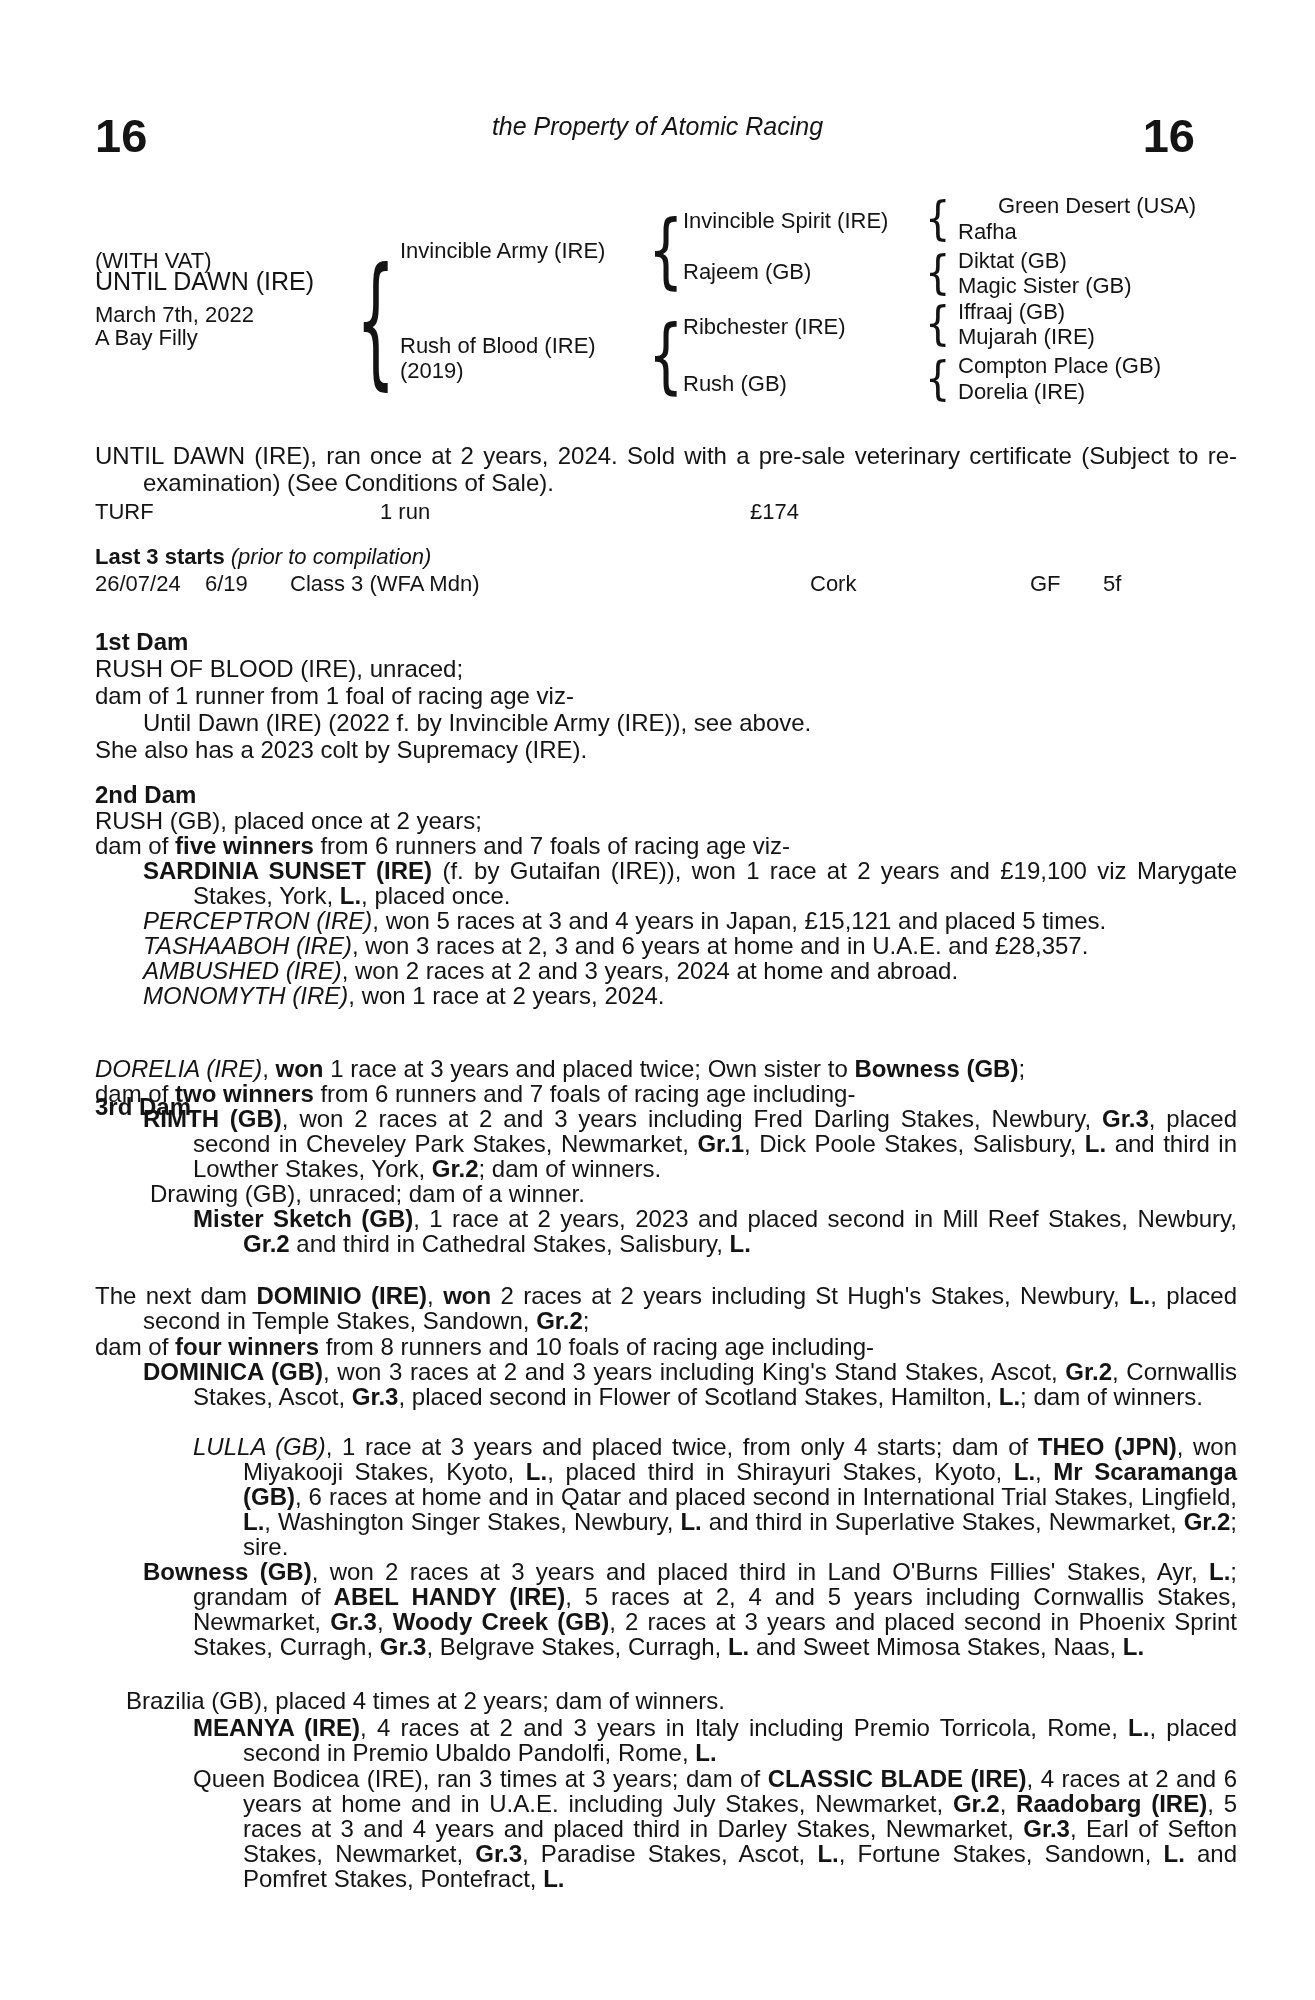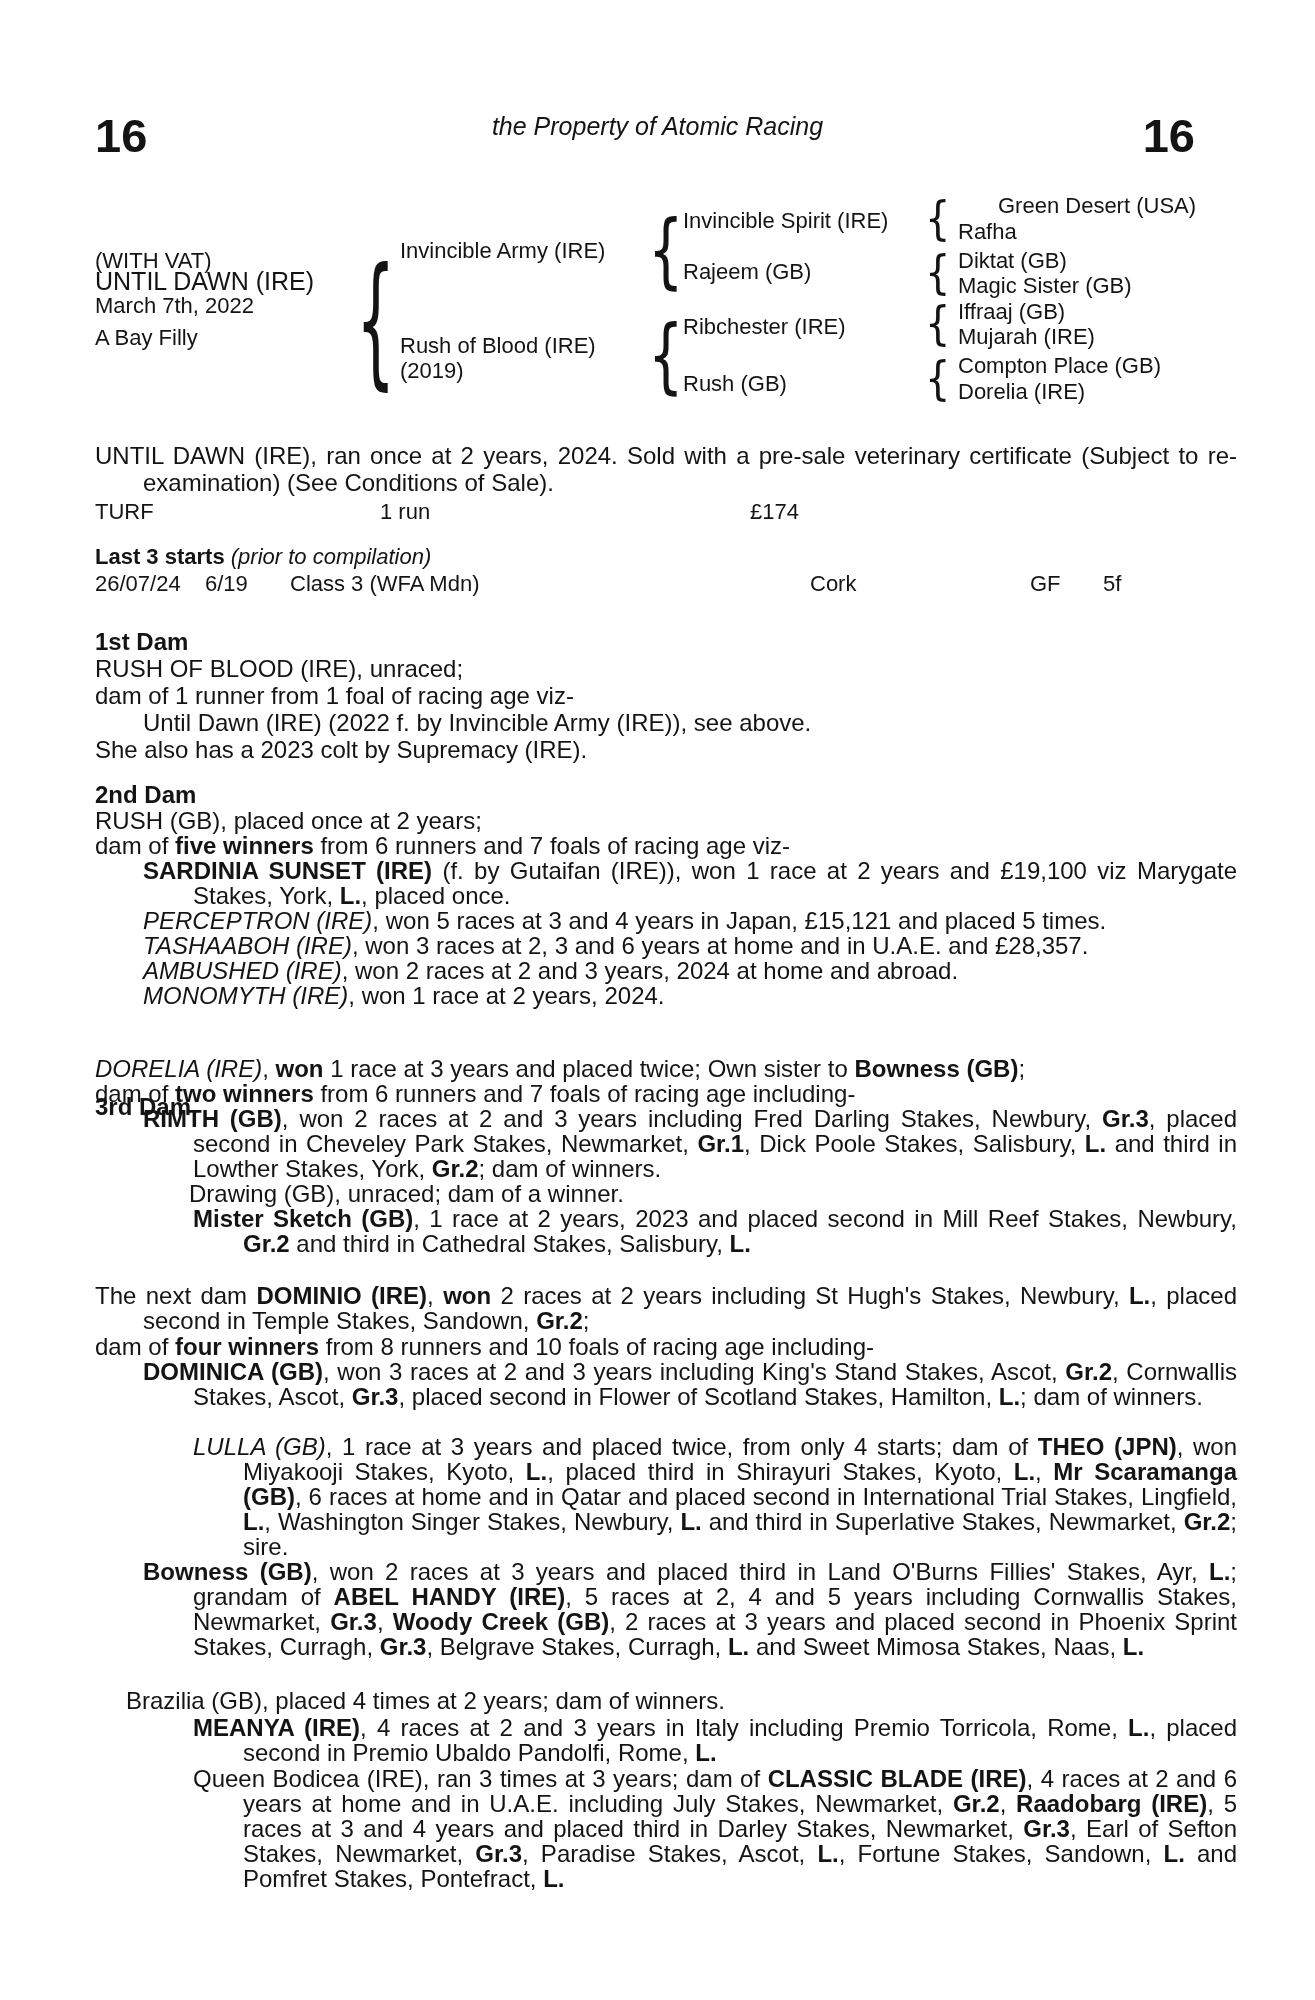--- a/index.html
+++ b/index.html
@@ -22,21 +22,21 @@
   .lot-left{left:95px;}
   .lot-right{right:120px;}
   .hdr{position:absolute;left:0;width:100%;text-align:center;font-style:italic;font-size:25px;line-height:28px;}
   .hdr1{top:78px;}
   .hdr2{top:112px;}
 
   
   .c1{left:95px;}
   .pr0{top:249px;}
   .pr1{top:269px;font-size:25px;font-weight:400;}
-  .pr2{top:294px;}
+  .pr2{top:303px;}
   .pr3{top:326px;}
   .s1{left:400px;top:239px;}
   .d1{left:400px;top:334px;}
   .d1y{left:400px;top:359px;}
   .g2-0{left:683px;top:209px;}
   .g2-1{left:683px;top:260px;}
   .g2-2{left:683px;top:315px;}
   .g2-3{left:683px;top:372px;}
   .g3-0{left:958px;top:194px;margin-left:40px;}
   .g3-1{left:958px;top:220px;}
@@ -146,21 +146,21 @@
       <p class="para" style="top: 833px; left: 143px; text-indent: -48px; line-height: 25px;"><span>dam of </span><span class="b">five winners</span><span> from 6 runners and 7 foals of racing age viz-</span></p>
       <p class="para" style="top: 858px; left: 193px; text-indent: -50px; line-height: 25px;"><span class="b">SARDINIA SUNSET (IRE)</span><span> (f. by Gutaifan (IRE)), won 1 race at 2 years and £19,100 viz Marygate Stakes, York, </span><span class="b">L.</span><span>, placed once.</span></p>
       <p class="para" style="top: 908px; left: 193px; text-indent: -50px; line-height: 25px;"><span class="i">PERCEPTRON (IRE)</span><span>, won 5 races at 3 and 4 years in Japan, £15,121 and placed 5 times.</span></p>
       <p class="para" style="top: 933px; left: 193px; text-indent: -50px; line-height: 25px;"><span class="i">TASHAABOH (IRE)</span><span>, won 3 races at 2, 3 and 6 years at home and in U.A.E. and £28,357.</span></p>
       <p class="para" style="top: 958px; left: 193px; text-indent: -50px; line-height: 25px;"><span class="i">AMBUSHED (IRE)</span><span>, won 2 races at 2 and 3 years, 2024 at home and abroad.</span></p>
       <p class="para" style="top: 983px; left: 193px; text-indent: -50px; line-height: 25px;"><span class="i">MONOMYTH (IRE)</span><span>, won 1 race at 2 years, 2024.</span></p>
       <p class="para" style="top: 1093px; left: 95px; text-indent: 0px; line-height: 27px;"><span class="b">3rd Dam</span></p>
       <p class="para" style="top: 1056px; left: 143px; text-indent: -48px; line-height: 25px;"><span class="i">DORELIA (IRE)</span><span>, </span><span class="b">won</span><span> 1 race at 3 years and placed twice; Own sister to </span><span class="b">Bowness (GB)</span><span>;</span></p>
       <p class="para" style="top: 1081px; left: 143px; text-indent: -48px; line-height: 25px;"><span>dam of </span><span class="b">two winners</span><span> from 6 runners and 7 foals of racing age including-</span></p>
       <p class="para" style="top: 1106px; left: 193px; text-indent: -50px; line-height: 25px;"><span class="b">RIMTH (GB)</span><span>, won 2 races at 2 and 3 years including Fred Darling Stakes, Newbury, </span><span class="b">Gr.3</span><span>, placed second in Cheveley Park Stakes, Newmarket, </span><span class="b">Gr.1</span><span>, Dick Poole Stakes, Salisbury, </span><span class="b">L.</span><span> and third in Lowther Stakes, York, </span><span class="b">Gr.2</span><span>; dam of winners.</span></p>
-      <p class="para" style="top: 1181px; left: 193px; text-indent: -50px; line-height: 25px; padding-left: 46px;"><span>Drawing (GB), unraced; dam of a winner.</span></p>
+      <p class="para" style="top: 1181px; left: 200px; text-indent: -50px; line-height: 25px;"><span>Drawing (GB), unraced; dam of a winner.</span></p>
       <p class="para" style="top: 1206px; left: 243px; text-indent: -50px; line-height: 25px;"><span class="b">Mister Sketch (GB)</span><span>, 1 race at 2 years, 2023 and placed second in Mill Reef Stakes, Newbury, </span><span class="b">Gr.2</span><span> and third in Cathedral Stakes, Salisbury, </span><span class="b">L.</span></p>
       <p class="para" style="top: 1283px; left: 143px; text-indent: -48px; line-height: 25px;"><span>The next dam </span><span class="b">DOMINIO (IRE)</span><span>, </span><span class="b">won</span><span> 2 races at 2 years including St Hugh's Stakes, Newbury, </span><span class="b">L.</span><span>, placed second in Temple Stakes, Sandown, </span><span class="b">Gr.2</span><span>;</span></p>
       <p class="para" style="top: 1334px; left: 143px; text-indent: -48px; line-height: 25px;"><span>dam of </span><span class="b">four winners</span><span> from 8 runners and 10 foals of racing age including-</span></p>
       <p class="para" style="top: 1359px; left: 193px; text-indent: -50px; line-height: 25px;"><span class="b">DOMINICA (GB)</span><span>, won 3 races at 2 and 3 years including King's Stand Stakes, Ascot, </span><span class="b">Gr.2</span><span>, Cornwallis Stakes, Ascot, </span><span class="b">Gr.3</span><span>, placed second in Flower of Scotland Stakes, Hamilton, </span><span class="b">L.</span><span>; dam of winners.</span></p>
       <p class="para" style="top: 1434px; left: 243px; text-indent: -50px; line-height: 25px;"><span class="i">LULLA (GB)</span><span>, 1 race at 3 years and placed twice, from only 4 starts; dam of </span><span class="b">THEO (JPN)</span><span>, won Miyakooji Stakes, Kyoto, </span><span class="b">L.</span><span>, placed third in Shirayuri Stakes, Kyoto, </span><span class="b">L.</span><span>, </span><span class="b">Mr Scaramanga (GB)</span><span>, 6 races at home and in Qatar and placed second in International Trial Stakes, Lingfield, </span><span class="b">L.</span><span>, Washington Singer Stakes, Newbury, </span><span class="b">L.</span><span> and third in Superlative Stakes, Newmarket, </span><span class="b">Gr.2</span><span>; sire.</span></p>
       <p class="para" style="top: 1559px; left: 193px; text-indent: -50px; line-height: 25px;"><span class="b">Bowness (GB)</span><span>, won 2 races at 3 years and placed third in Land O'Burns Fillies' Stakes, Ayr, </span><span class="b">L.</span><span>; grandam of </span><span class="b">ABEL HANDY (IRE)</span><span>, 5 races at 2, 4 and 5 years including Cornwallis Stakes, Newmarket, </span><span class="b">Gr.3</span><span>, </span><span class="b">Woody Creek (GB)</span><span>, 2 races at 3 years and placed second in Phoenix Sprint Stakes, Curragh, </span><span class="b">Gr.3</span><span>, Belgrave Stakes, Curragh, </span><span class="b">L.</span><span> and Sweet Mimosa Stakes, Naas, </span><span class="b">L.</span></p>
       <p class="para" style="top: 1688px; left: 176px; text-indent: -50px; line-height: 25px;"><span>Brazilia (GB), placed 4 times at 2 years; dam of winners.</span></p>
       <p class="para" style="top: 1715px; left: 243px; text-indent: -50px; line-height: 25px;"><span class="b">MEANYA (IRE)</span><span>, 4 races at 2 and 3 years in Italy including Premio Torricola, Rome, </span><span class="b">L.</span><span>, placed second in Premio Ubaldo Pandolfi, Rome, </span><span class="b">L.</span></p>
       <p class="para" style="top: 1766px; left: 243px; text-indent: -50px; line-height: 25px;"><span>Queen Bodicea (IRE), ran 3 times at 3 years; dam of </span><span class="b">CLASSIC BLADE (IRE)</span><span>, 4 races at 2 and 6 years at home and in U.A.E. including July Stakes, Newmarket, </span><span class="b">Gr.2</span><span>, </span><span class="b">Raadobarg (IRE)</span><span>, 5 races at 3 and 4 years and placed third in Darley Stakes, Newmarket, </span><span class="b">Gr.3</span><span>, Earl of Sefton Stakes, Newmarket, </span><span class="b">Gr.3</span><span>, Paradise Stakes, Ascot, </span><span class="b">L.</span><span>, Fortune Stakes, Sandown, </span><span class="b">L.</span><span> and Pomfret Stakes, Pontefract, </span><span class="b">L.</span></p>
     </div>

